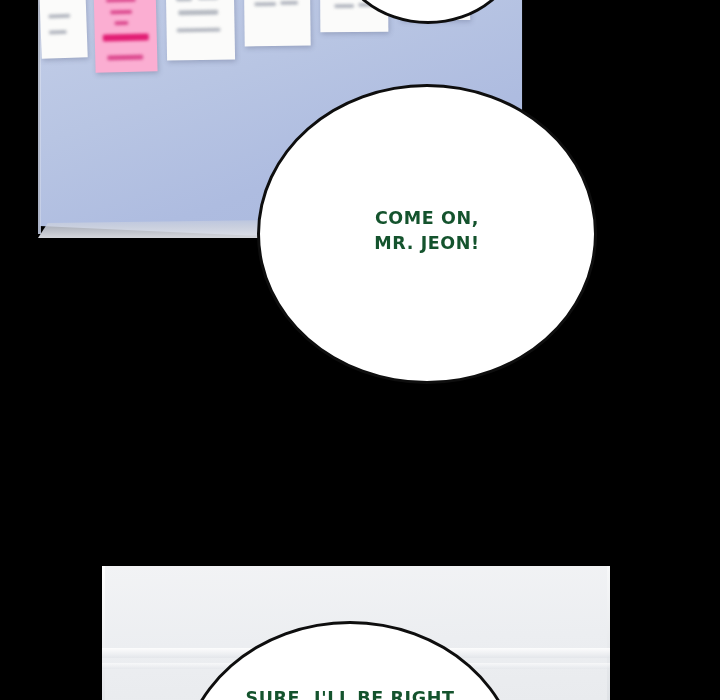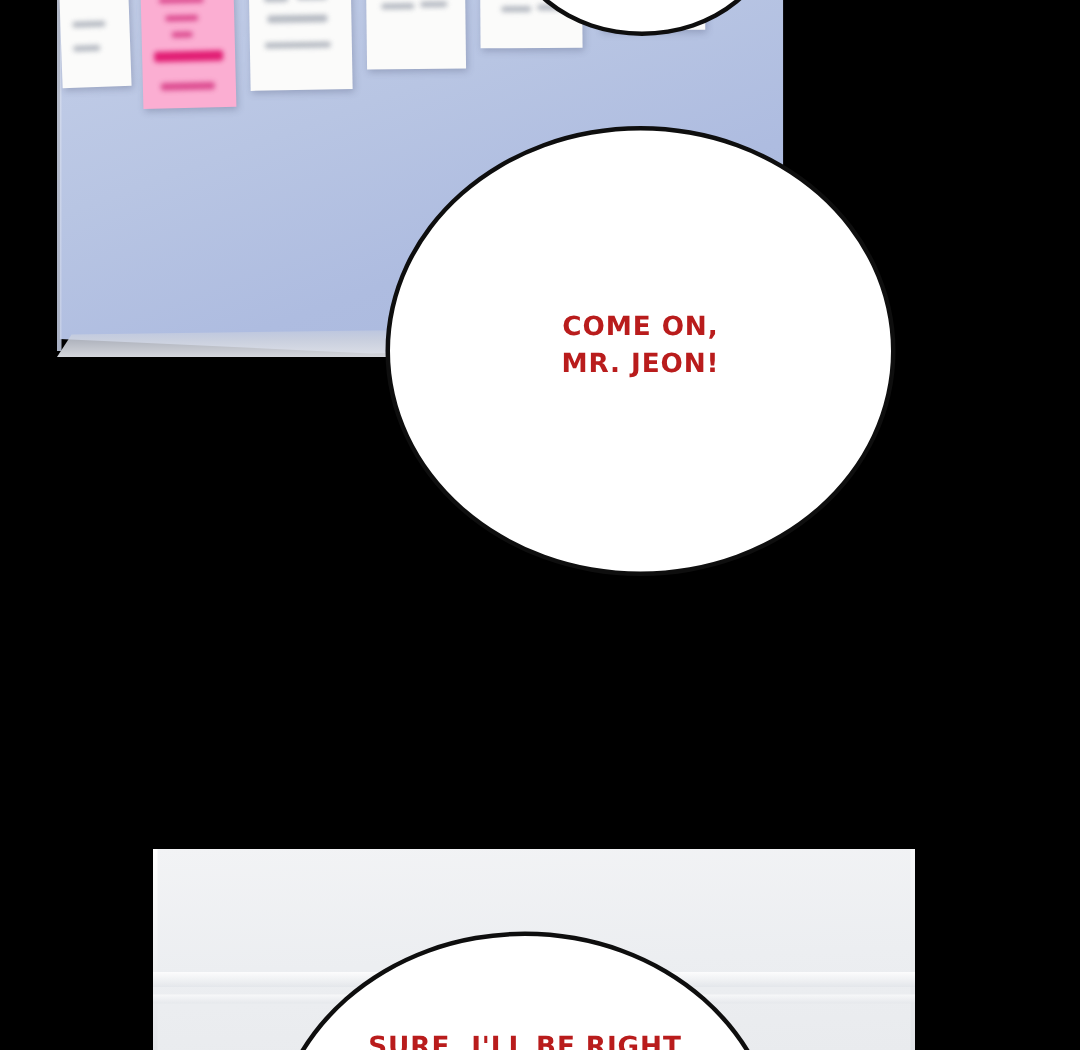--- a/index.html
+++ b/index.html
@@ -118,21 +118,21 @@
     background: #ffffff;
     border: 3px solid #0e0e0e;
     border-radius: 50%;
     box-sizing: border-box;
     display: flex;
     align-items: center;
     justify-content: center;
   }
   .balloon-text {
     text-align: center;
-    color: #b91c1c;
+    color: #14532d;
     font-family: "DejaVu Sans", sans-serif;
     font-weight: 600;
     letter-spacing: 0.6px;
     line-height: 1.42;
     white-space: pre-line;
   }
 
   #balloon-top {
     left: 338px;
     top: -120px;

